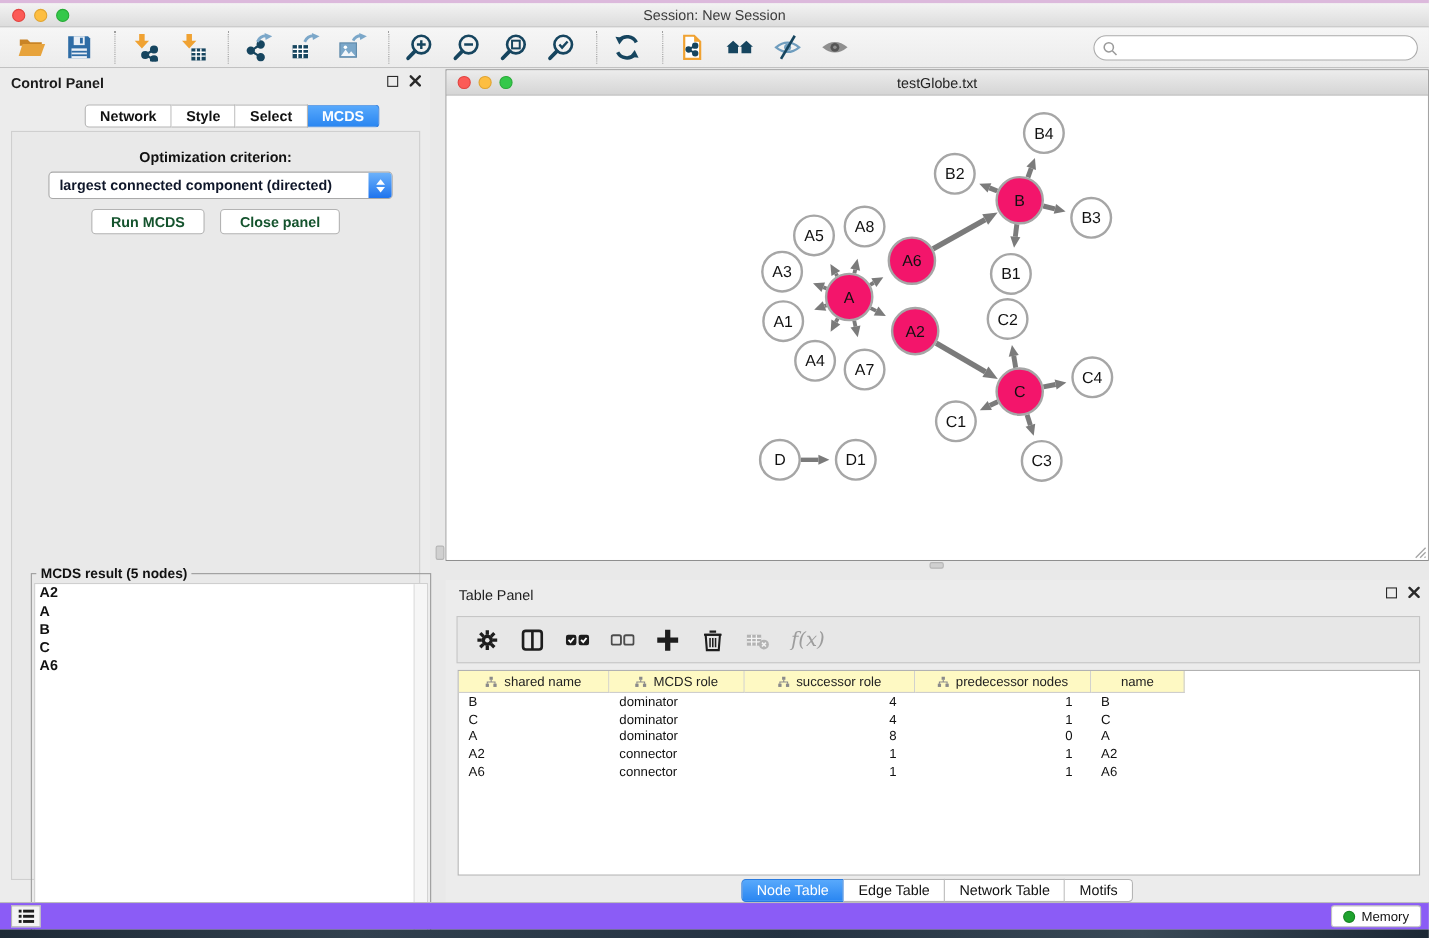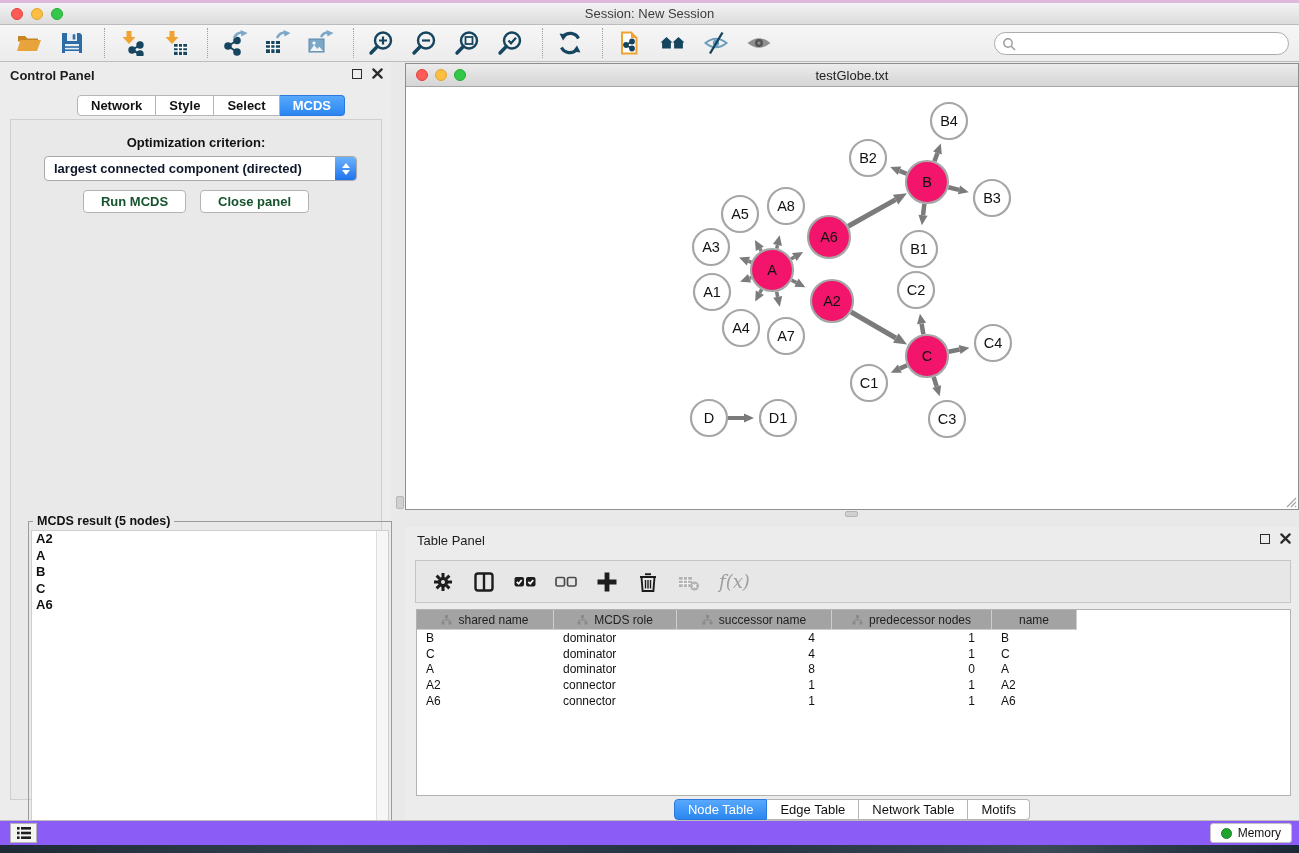--- a/index.html
+++ b/index.html
@@ -86,21 +86,21 @@
   
   .tpanel { position:absolute; left:405px; top:465px; width:894px; height:303px; background:#ececec; }
   .tp-toolbar { position:absolute; left:10px; top:33px; width:876px; height:43px; background:#e7e7e7;
     border:1px solid #c6c6c6; display:flex; align-items:center; padding-left:16px; gap:19px; }
   .tp-ic { display:flex; align-items:center; justify-content:center; }
   .tp-ic svg { width:22px; height:22px; }
   .fx { font-family:"DejaVu Serif", serif; font-style:italic; font-size:18px; color:#9d9d9d; }
 
   .dtable { position:absolute; left:11px; top:82px; width:875px; height:187px; background:#fff; border:1px solid #b2b2b2; overflow:hidden; }
   .thead { display:flex; height:20px; }
-  .hcell { background:#a3a3a3; border-right:1px solid #cecece; border-bottom:1px solid #cecece;
+  .hcell { background:#fef9c3; border-right:1px solid #cecece; border-bottom:1px solid #cecece;
     display:flex; align-items:center; justify-content:center; gap:6px; font-size:12px; color:#222; }
   .hcell svg { width:11px; height:10px; }
   .trow { display:flex; height:15.7px; align-items:center; }
   .tcell { font-size:12px; color:#111; white-space:nowrap; }
   .c0 { width:137px; } .c1 { width:123px; } .c2 { width:155px; } .c3 { width:160px; } .c4 { width:85px; }
   .trow .c0, .trow .c1 { padding-left:9px; }
   .trow .c2, .trow .c3 { text-align:right; padding-right:17px; }
   .trow .c4 { padding-left:9px; }
 
   .tp-tabs { position:absolute; left:0; top:272px; width:100%; display:flex; justify-content:center; }
@@ -623,21 +623,21 @@
             </div>
           <div class="hcell c2">
               <svg viewBox="0 0 11 10">
                 <g fill="#8a8a8a">
                   <rect x="4" y="0" width="3" height="3"></rect>
                   <rect x="0.5" y="6.5" width="3" height="3"></rect>
                   <rect x="7.5" y="6.5" width="3" height="3"></rect>
                 </g>
                 <path d="M5.5 3v2M2 6.5V5h7v1.5" stroke="#8a8a8a" fill="none"></path>
               </svg>
-              <span>successor name</span>
+              <span>successor role</span>
             </div>
           <div class="hcell c3">
               <svg viewBox="0 0 11 10">
                 <g fill="#8a8a8a">
                   <rect x="4" y="0" width="3" height="3"></rect>
                   <rect x="0.5" y="6.5" width="3" height="3"></rect>
                   <rect x="7.5" y="6.5" width="3" height="3"></rect>
                 </g>
                 <path d="M5.5 3v2M2 6.5V5h7v1.5" stroke="#8a8a8a" fill="none"></path>
               </svg>

